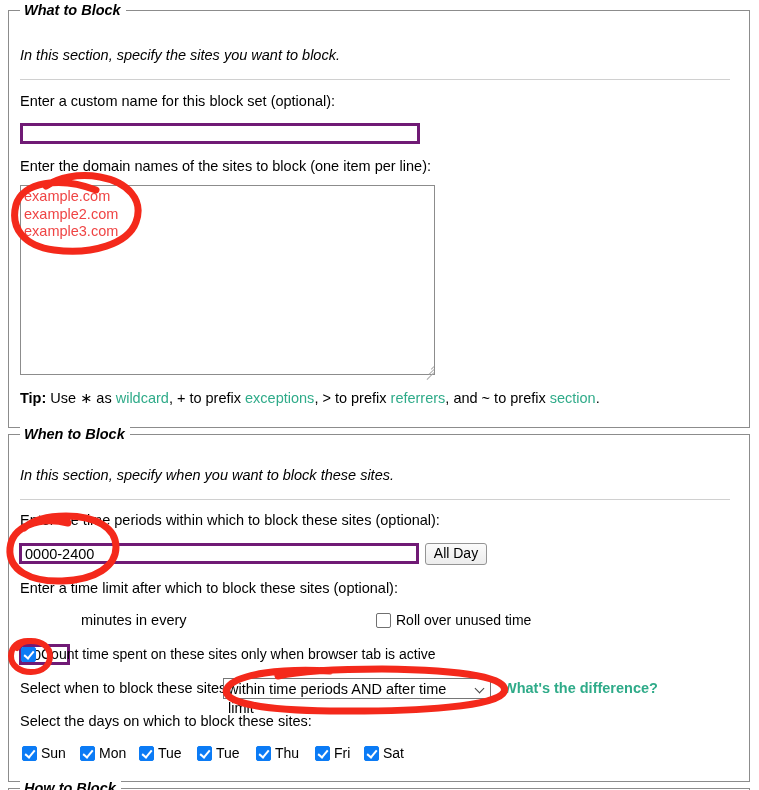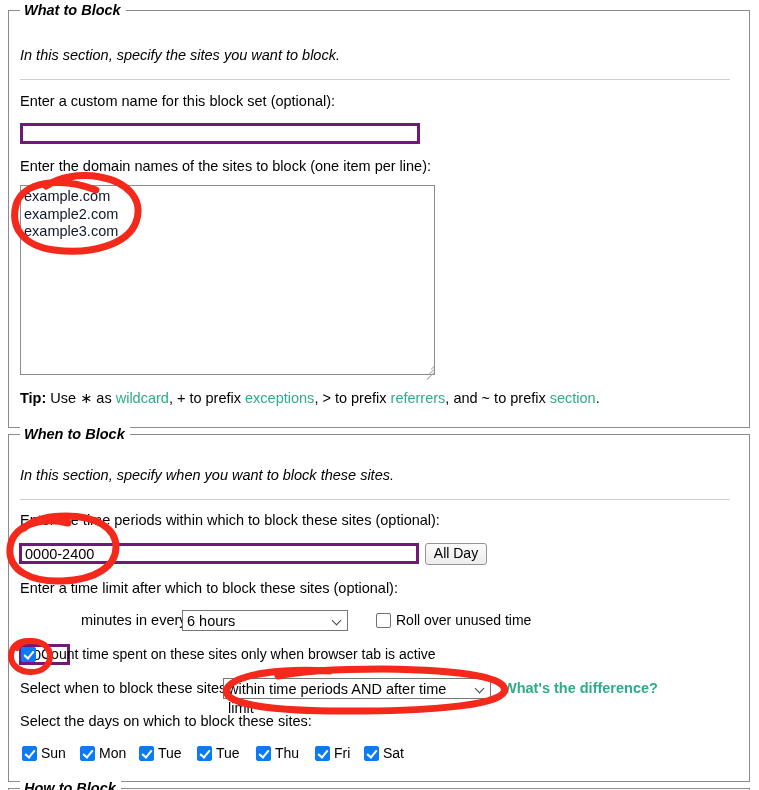--- a/index.html
+++ b/index.html
@@ -85,21 +85,21 @@
     outline: none;
   }
   .ta {
     position: absolute;
     box-sizing: border-box;
     border: 1px solid #8c8c8c;
     background: #fff;
     font-family: "Liberation Sans", sans-serif;
     font-size: 14.5px;
     line-height: 17.5px;
-    color: #0f172a;
+    color: #ef4444;
     padding: 2px 3px;
     resize: none;
     overflow: hidden;
     outline: none;
     white-space: pre;
   }
   .resize-grip {
     position: absolute;
     width: 13px; height: 13px;
     pointer-events: none;
@@ -251,24 +251,20 @@
   <input class="txt" style="left: 19px; top: 543px; width: 400px; height: 21px;" value="0000-2400">
 
   <div class="btn" style="left:425px; top:543px; width:62px; height:22px;">All Day</div>
 
   <div class="lbl" style="left:20px; top:580px;">Enter a time limit after which to block these sites (optional):</div>
 
   <input class="txt" style="left: 19px; top: 610px; width: 51px; height: 21px; margin-top: 34px;" value="10">
 
   <div class="lbl" style="left:81px; top:612px;">minutes in every</div>
 
-  <div class="sel-wrap" style="left:182px; top:610px; width:166px; height:21px;">
-    <div class="sel" style="left:0; top:0; width:166px; height:21px; line-height:19px;">6 hours</div>
-    <span class="sel-arrow" style="right:6px; top:6px;"></span>
-  </div>
 
   <div class="cb" style="left:376px; top:613px;"></div>
   <div class="cb-label" style="left:396px; top:612px;">Roll over unused time</div>
 
   <div class="cb checked" style="left:21px; top:647px;"></div>
   <div class="cb-label" style="left:41px; top:646px;">Count time spent on these sites only when browser tab is active</div>
 
   <div class="lbl" style="left:20px; top:680px;">Select when to block these sites:</div>
 
   <div class="sel-wrap" style="left:223px; top:678px; width:268px; height:21px;">

